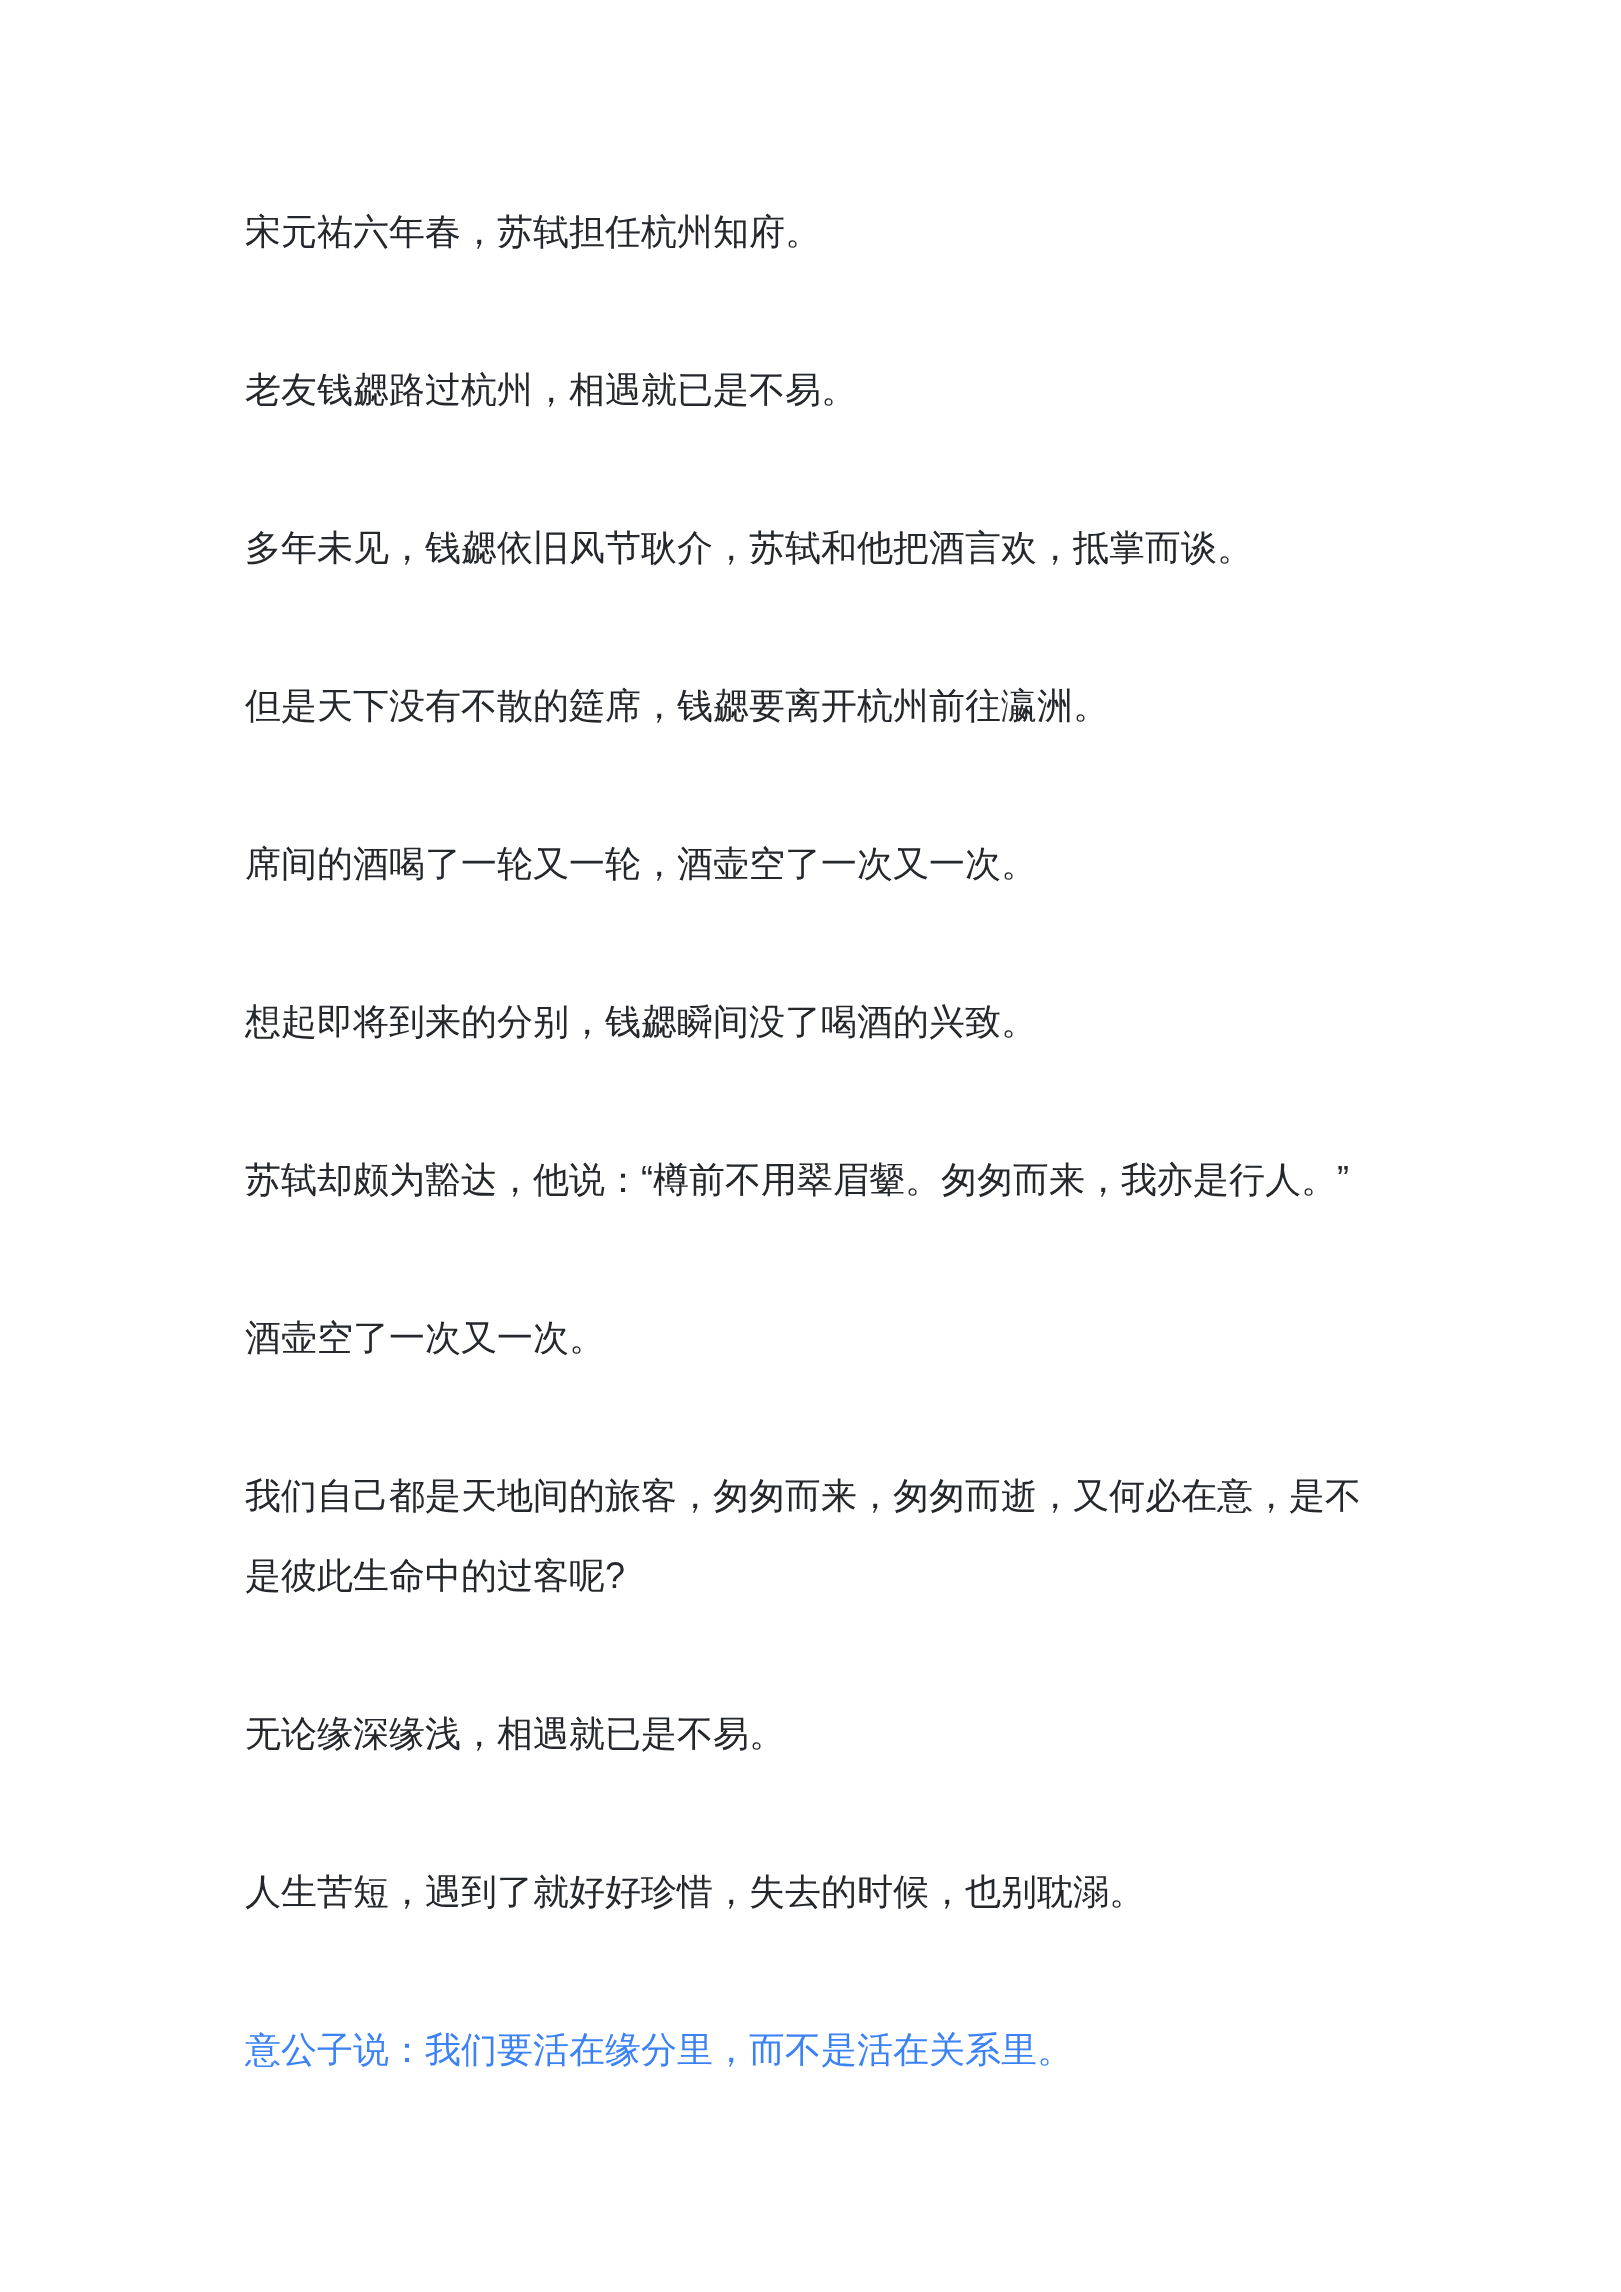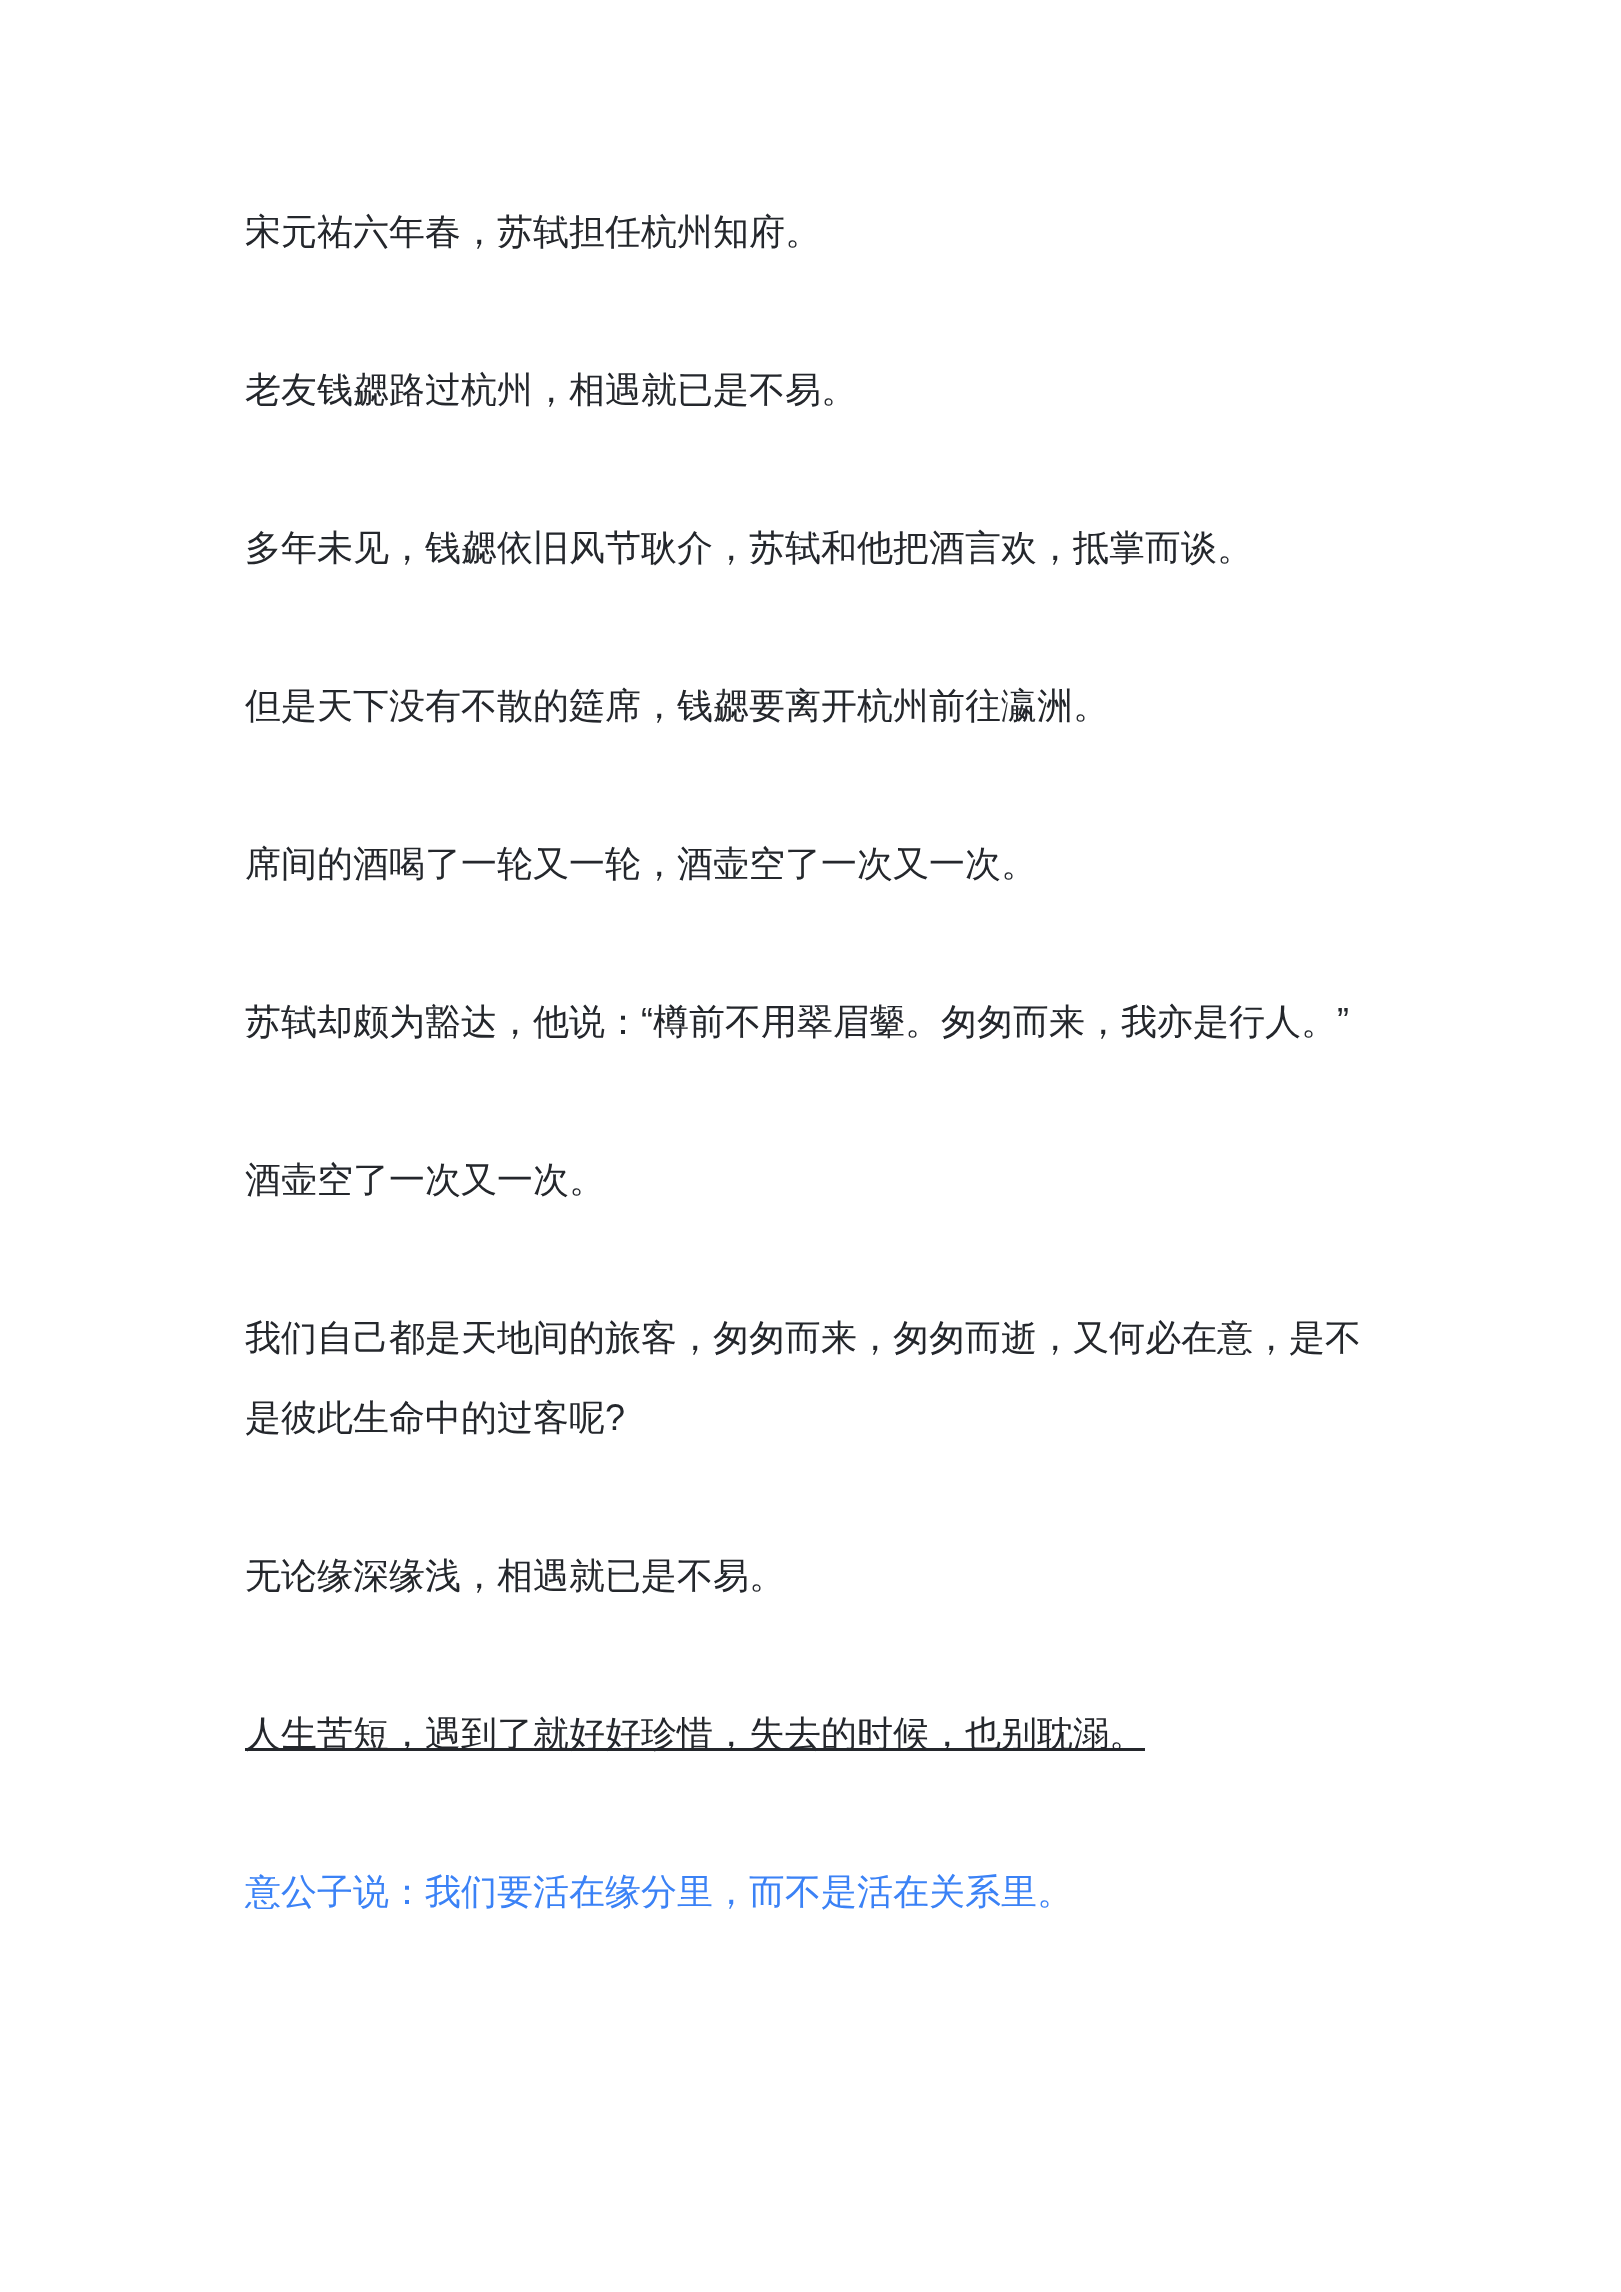--- a/index.html
+++ b/index.html
@@ -31,20 +31,21 @@
 </style>
 </head>
 <body>
 
 <div class="page" style="background: rgb(255, 255, 255); border-radius: 24px;">
   <p style="color: rgb(36, 39, 44);">宋元祐六年春，苏轼担任杭州知府。</p>
   <p style="color: rgb(36, 39, 44);">老友钱勰路过杭州，相遇就已是不易。</p>
   <p style="color: rgb(36, 39, 44);">多年未见，钱勰依旧风节耿介，苏轼和他把酒言欢，抵掌而谈。</p>
   <p style="color: rgb(36, 39, 44);">但是天下没有不散的筵席，钱勰要离开杭州前往瀛洲。</p>
   <p style="color: rgb(36, 39, 44);">席间的酒喝了一轮又一轮，酒壶空了一次又一次。</p>
+  <p style="color: rgb(36, 39, 44);">想起即将到来的分别，钱勰瞬间没了喝酒的兴致。</p>
   <p style="color: rgb(36, 39, 44);">苏轼却颇为豁达，他说：“樽前不用翠眉颦。匆匆而来，我亦是行人。”</p>
   <p style="color: rgb(36, 39, 44);">酒壶空了一次又一次。</p>
   <p style="color: rgb(36, 39, 44);">我们自己都是天地间的旅客，匆匆而来，匆匆而逝，又何必在意，是不是彼此生命中的过客呢?</p>
   <p style="color: rgb(36, 39, 44);">无论缘深缘浅，相遇就已是不易。</p>
-  <p style="color: rgb(36, 39, 44); text-decoration: underline;">人生苦短，遇到了就好好珍惜，失去的时候，也别耽溺。</p>
+  <p style="color: rgb(36, 39, 44);">人生苦短，遇到了就好好珍惜，失去的时候，也别耽溺。</p>
   <p style="color: #3b82f6;">意公子说：我们要活在缘分里，而不是活在关系里。</p>
 </div>
 
 
 </body></html>

